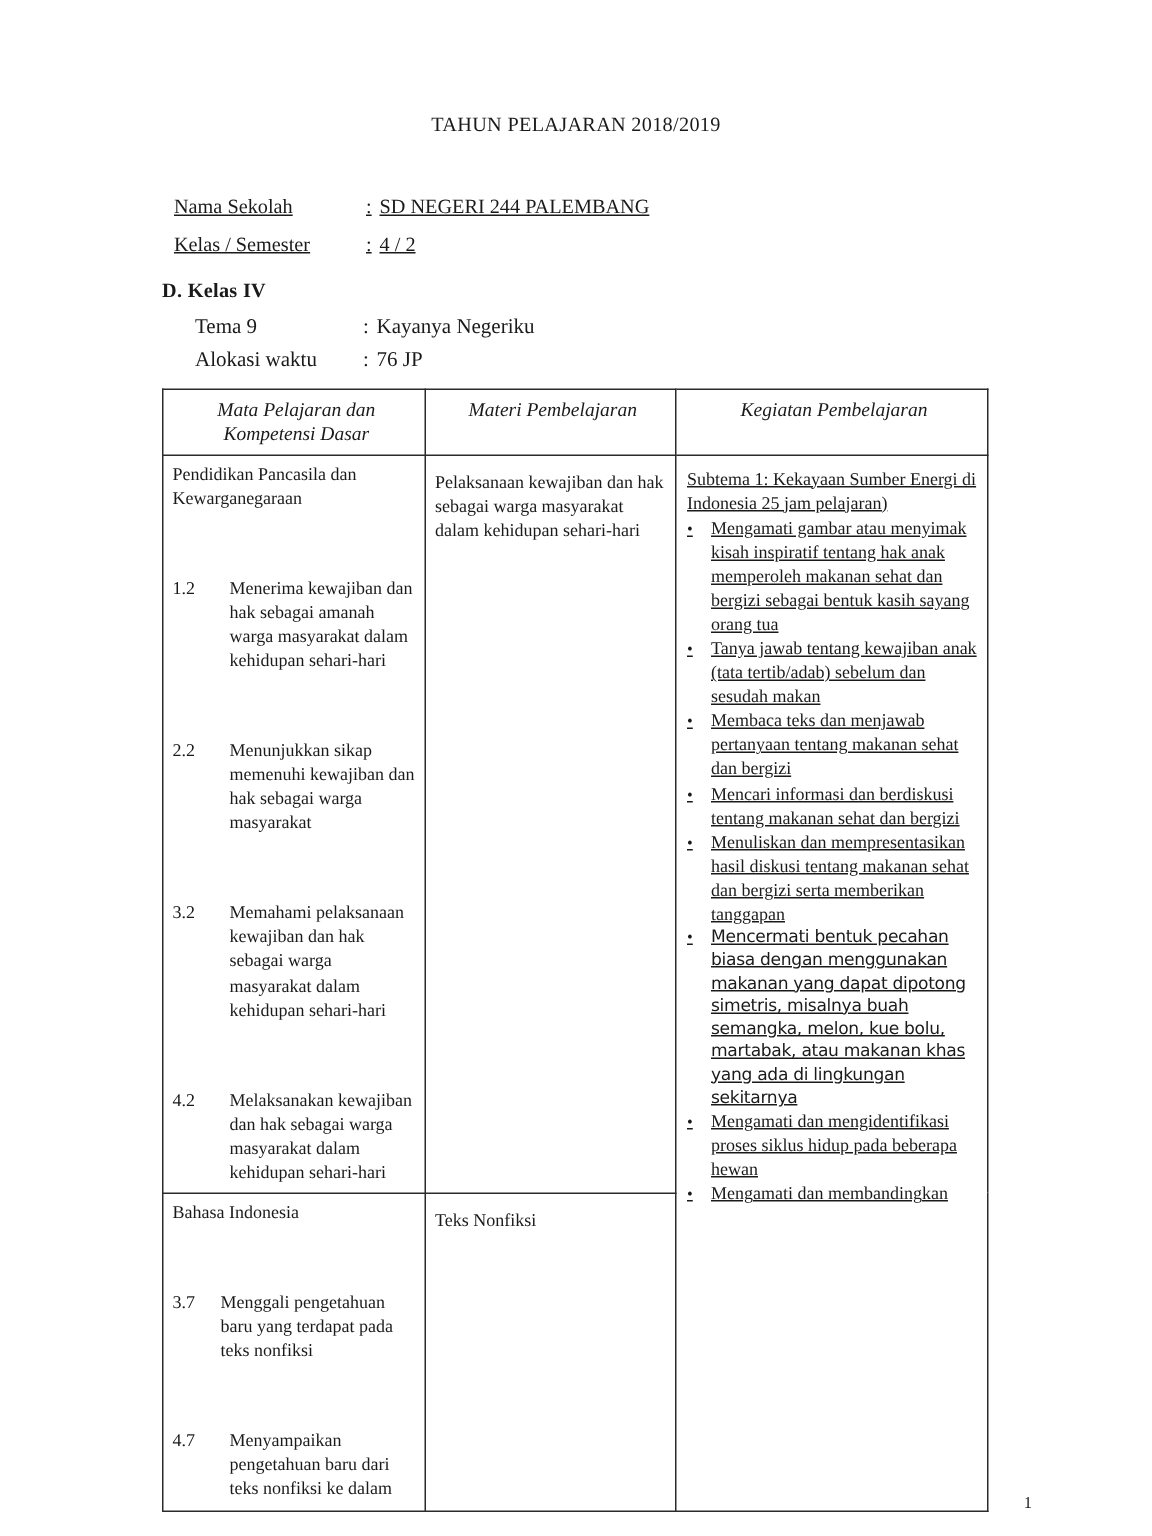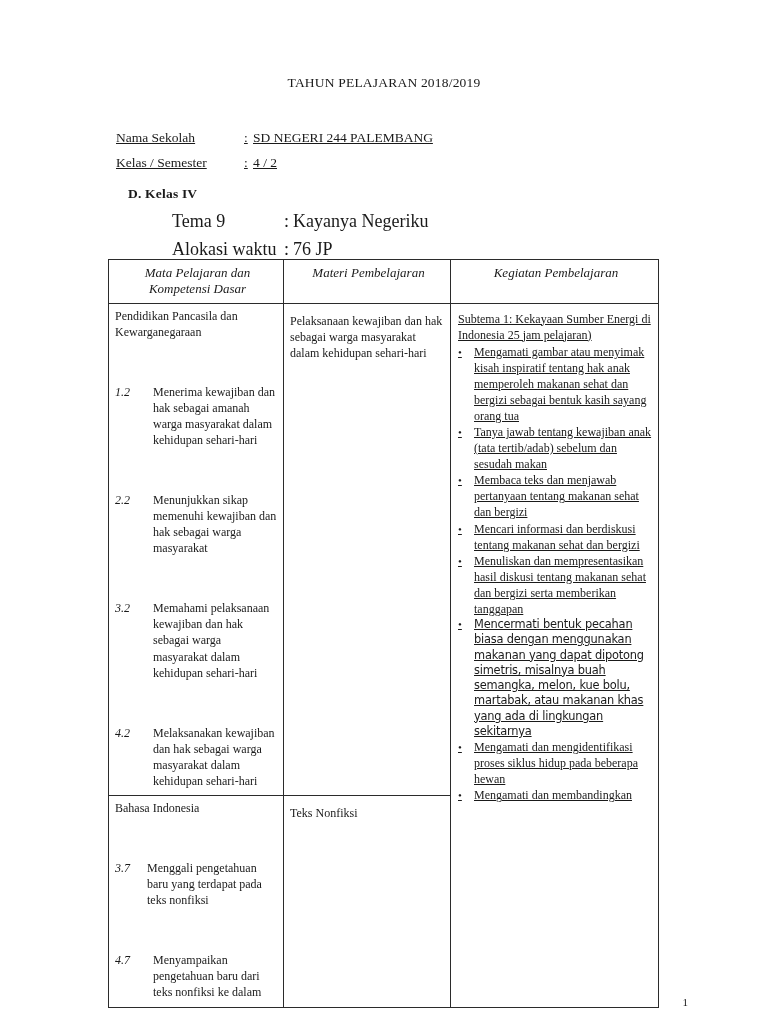--- a/index.html
+++ b/index.html
@@ -62,36 +62,34 @@
   }
 
   
   .section-heading {
     position: absolute;
     left: 108px;
     top: 186px;
     font-size: 13.5px;
     font-weight: bold;
     letter-spacing: 0.2px;
-    margin-left: 20px;
   }
 
   
   .tema-block {
     position: absolute;
     left: 130px;
     top: 208px;
     width: 500px;
   }
   .tema-row {
     display: flex;
     align-items: center;
     line-height: 1.55;
-    font-size: 18px;
-    margin-left: 42px;
+    font-size: 14px;
   }
   .tema-label {
     width: 112px;
     flex: 0 0 112px;
   }
   .tema-colon {
     width: 9px;
     flex: 0 0 9px;
   }
 
@@ -143,21 +141,20 @@
   }
 
   
   .kd-item {
     display: flex;
     align-items: baseline;
   }
   .kd-num {
     flex: 0 0 30px;
     width: 30px;
-    font-style: italic;
   }
   .kd-text {
     flex: 1 1 auto;
     padding-left: 8px;
     margin-top: 44px;
   }
   .kd-text.tight {
     padding-left: 2px;
   }
 

